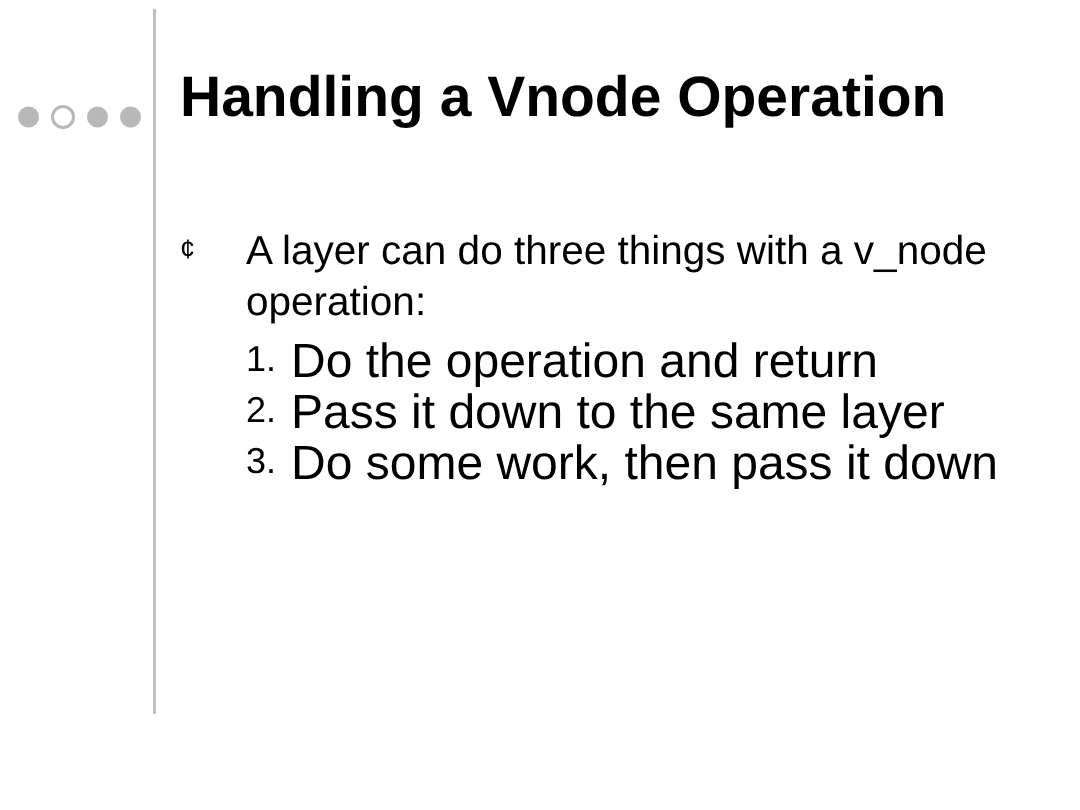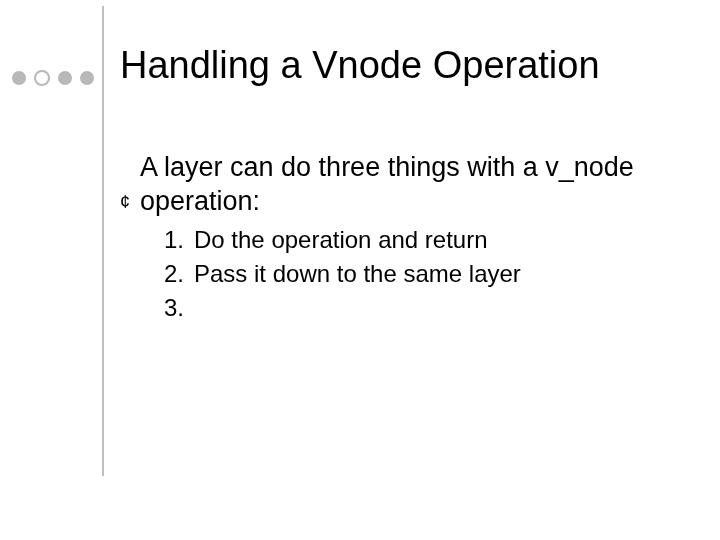--- a/index.html
+++ b/index.html
@@ -44,33 +44,34 @@
     top: 6px;
     width: 2px;
     height: 470px;
     background: #c0c0c0;
   }
   .title {
     position: absolute;
     left: 120px;
     top: 44px;
     font-size: 38px;
-    font-weight: 400;
+    font-weight: 700;
     letter-spacing: 0px;
   }
   .body {
     position: absolute;
     left: 120px;
     top: 150px;
     right: 40px;
   }
   .bullet-row {
     display: flex;
-    align-items: flex-end;
+    align-items: flex-start;
     margin-bottom: 6px;
+    gap: 24px;
   }
   .bullet-mark {
     width: 20px;
     flex: 0 0 20px;
     font-size: 18px;
     line-height: 32px;
     color: #000000;
     text-align: left;
   }
   .bullet-mark::before {
@@ -87,21 +88,21 @@
     display: flex;
     align-items: flex-start;
     margin-bottom: 2px;
   }
   .num {
     flex: 0 0 30px;
     font-size: 24px;
     line-height: 32px;
   }
   .num-text {
-    font-size: 24px;
+    font-size: 32px;
     line-height: 32px;
   }
 </style>
 </head>
 <body>
 <div class="slide">
 
   <div class="dots">
     <div class="dot"></div>
     <div class="dot hollow"></div>
@@ -124,18 +125,19 @@
       <div class="num-row">
         <div class="num">1.</div>
         <div class="num-text">Do the operation and return</div>
       </div>
       <div class="num-row">
         <div class="num">2.</div>
         <div class="num-text">Pass it down to the same layer</div>
       </div>
       <div class="num-row">
         <div class="num">3.</div>
+        <div class="num-text">Do some work, then pass it down</div>
       </div>
     </div>
 
 
   </div>
 </div>
 
 </body></html>

